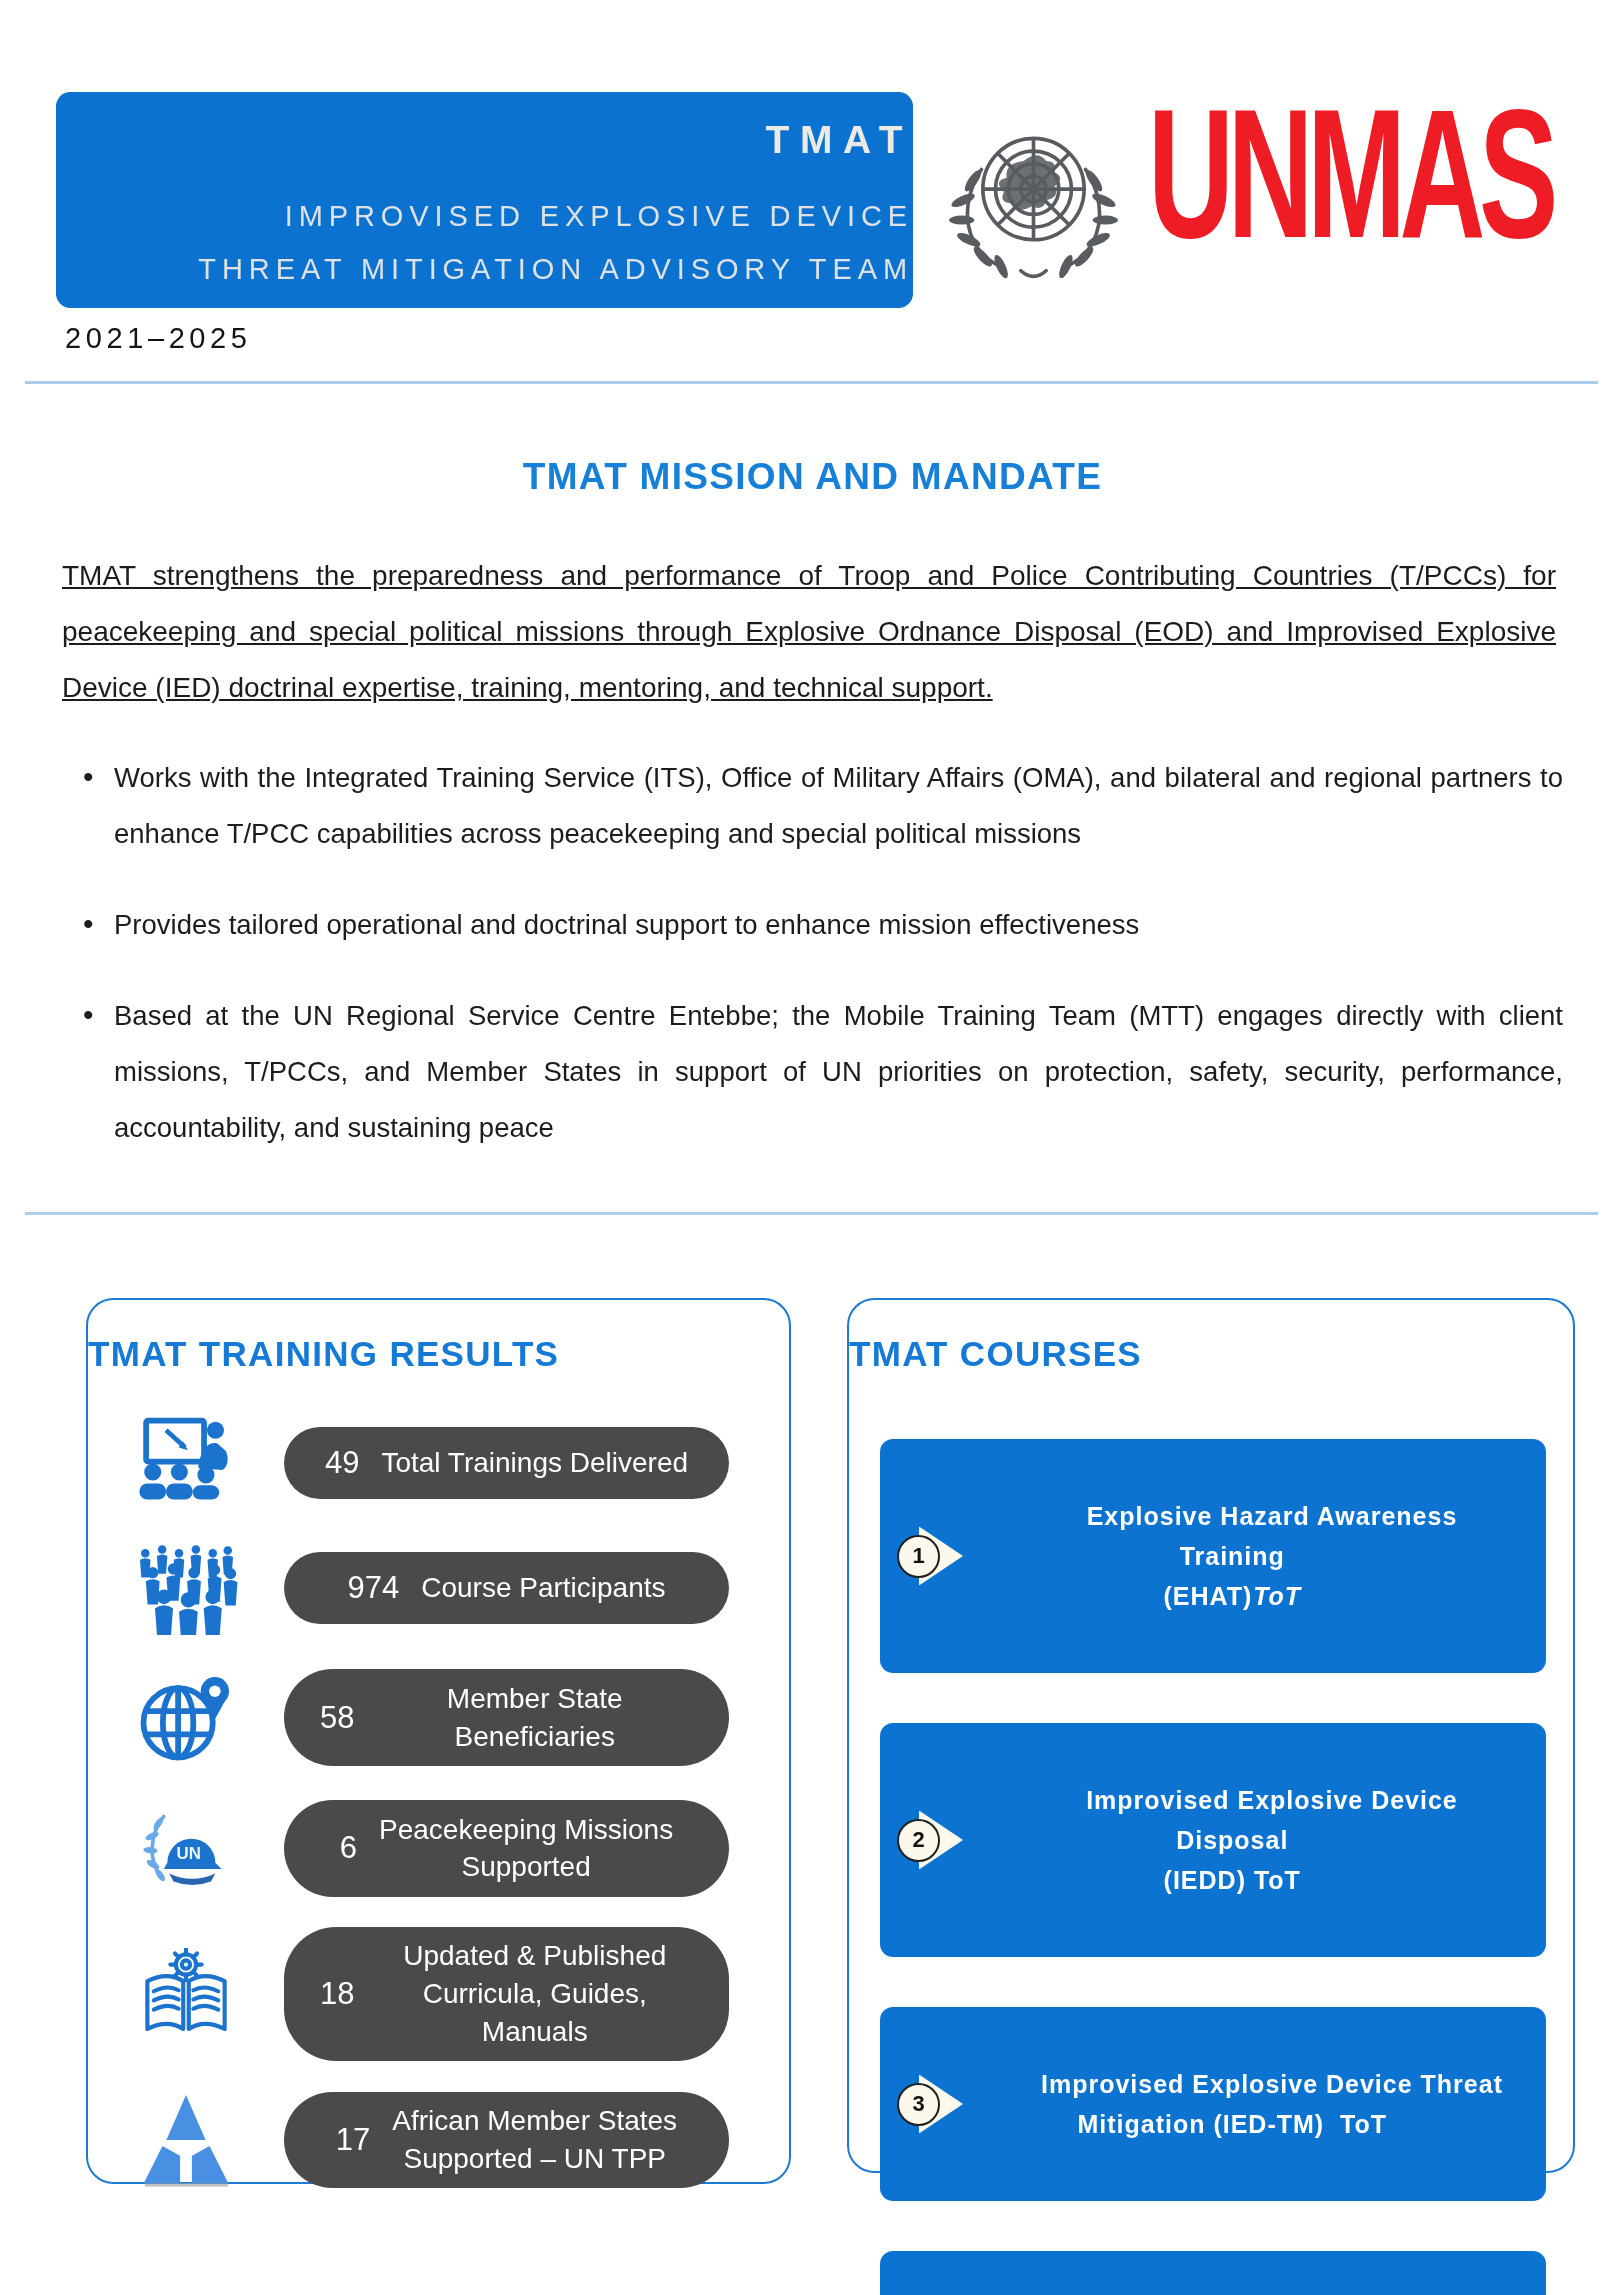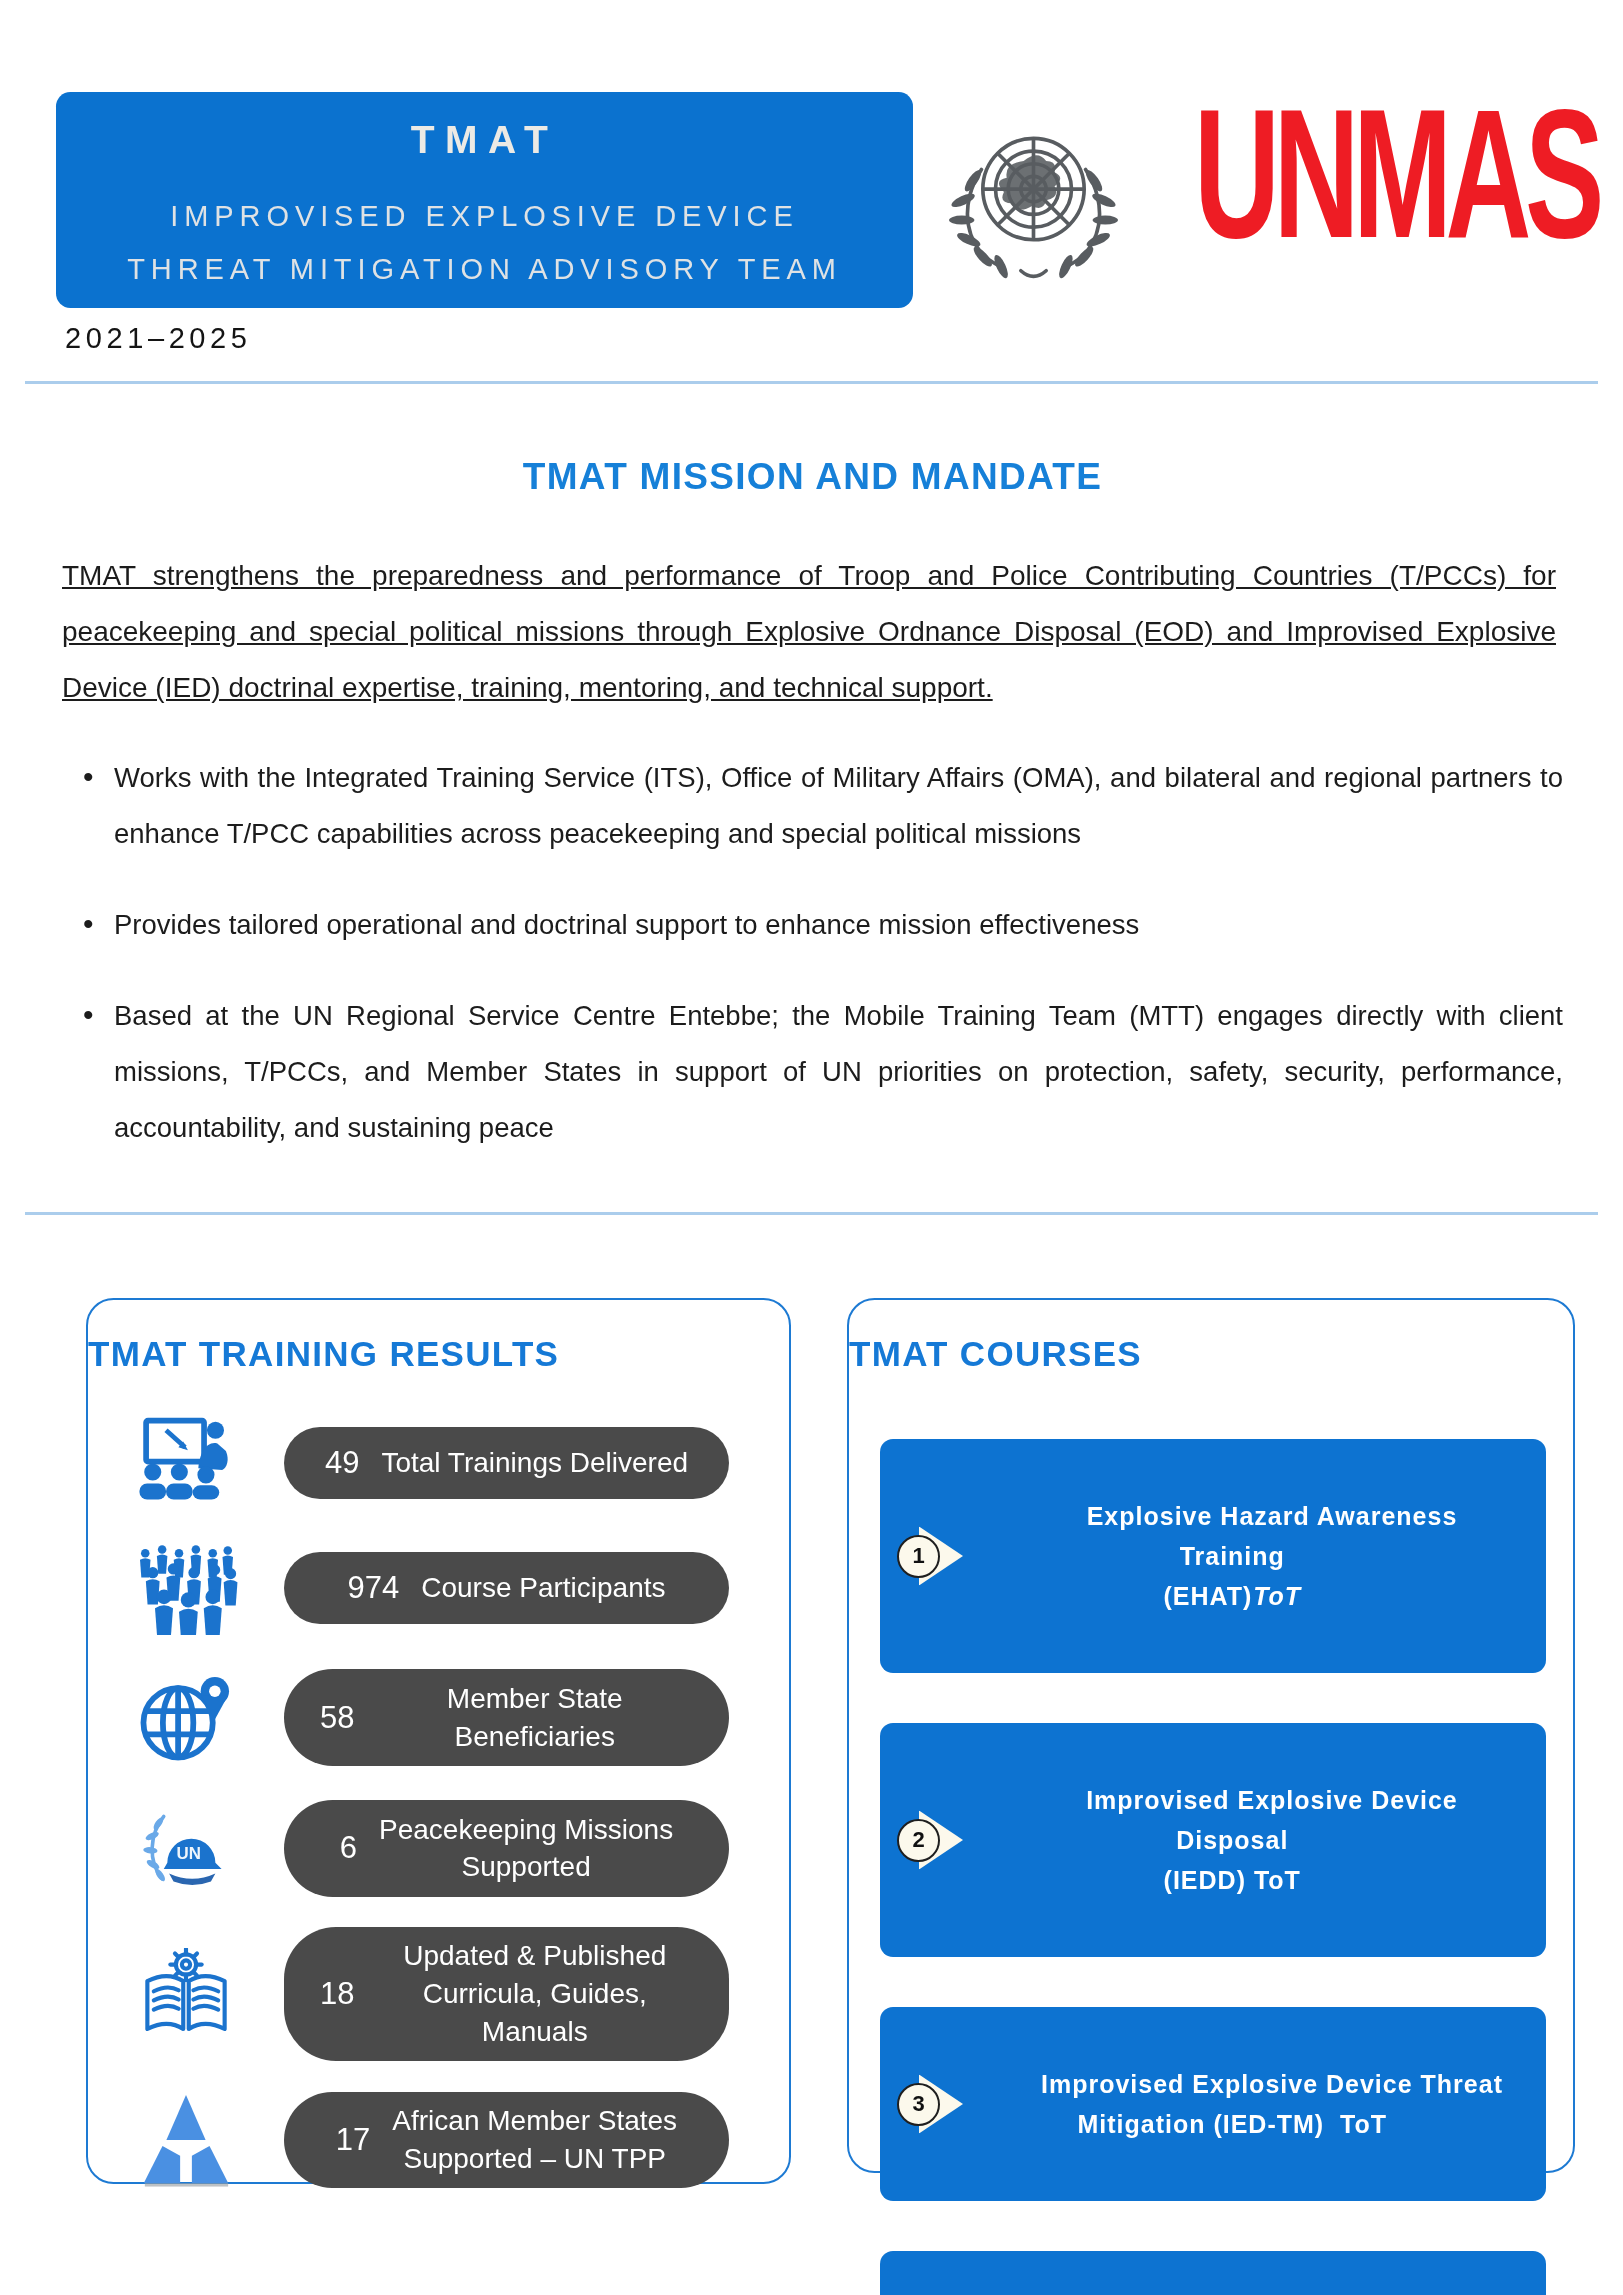--- a/index.html
+++ b/index.html
@@ -4,32 +4,32 @@
 <style>
   html,body { margin:0; padding:0; background:#ffffff; }
   .page {
     position:relative; width:1623px; height:2295px; background:#ffffff;
     font-family:"Liberation Sans", sans-serif; overflow:hidden;
   }
 
   
   .header-box {
     position:absolute; left:56px; top:92px; width:857px; height:216px;
-    background:#0b72cf; border-radius:14.4px; text-align:center; color:#e9e7e1;
+    background:#0b72cf; border-radius:14.4px; text-align:right; color:#e9e7e1;
   }
   .header-title {
     margin-top:26px; font-size:39px; font-weight:bold; letter-spacing:10.5px; color:#eceae5;
   }
   .header-sub { margin-top:38px; font-size:29px; letter-spacing:5.9px; color:#dfe2e4; font-weight:400; }
   .header-sub.sub2 { margin-top:19.6px; }
 
   .un-emblem { position:absolute; left:942px; top:121px; width:183px; height:170px; }
   .un-emblem svg { width:100%; height:100%; }
 
-  .unmas { position:absolute; left:1180px; top:103px; width:432px; height:183px; text-align:center; }
+  .unmas { position:absolute; left:1148px; top:103px; width:432px; height:183px; text-align:left; }
   .unmas-text {
     display:inline-block; font-size:119px; font-weight:bold; letter-spacing:-6.5px;
     color:#ee1c24; line-height:1; transform:scaleY(1.55); transform-origin:center 35%;
   }
 
   .years { position:absolute; left:65px; top:322px; font-size:29px; letter-spacing:4.6px; color:#141414; font-weight:400; }
 
   .divider { position:absolute; left:25px; right:25px; height:2.6px; background:#abcdec; }
   .divider.d1 { top:381px; }
   .divider.d2 { top:1212px; }

